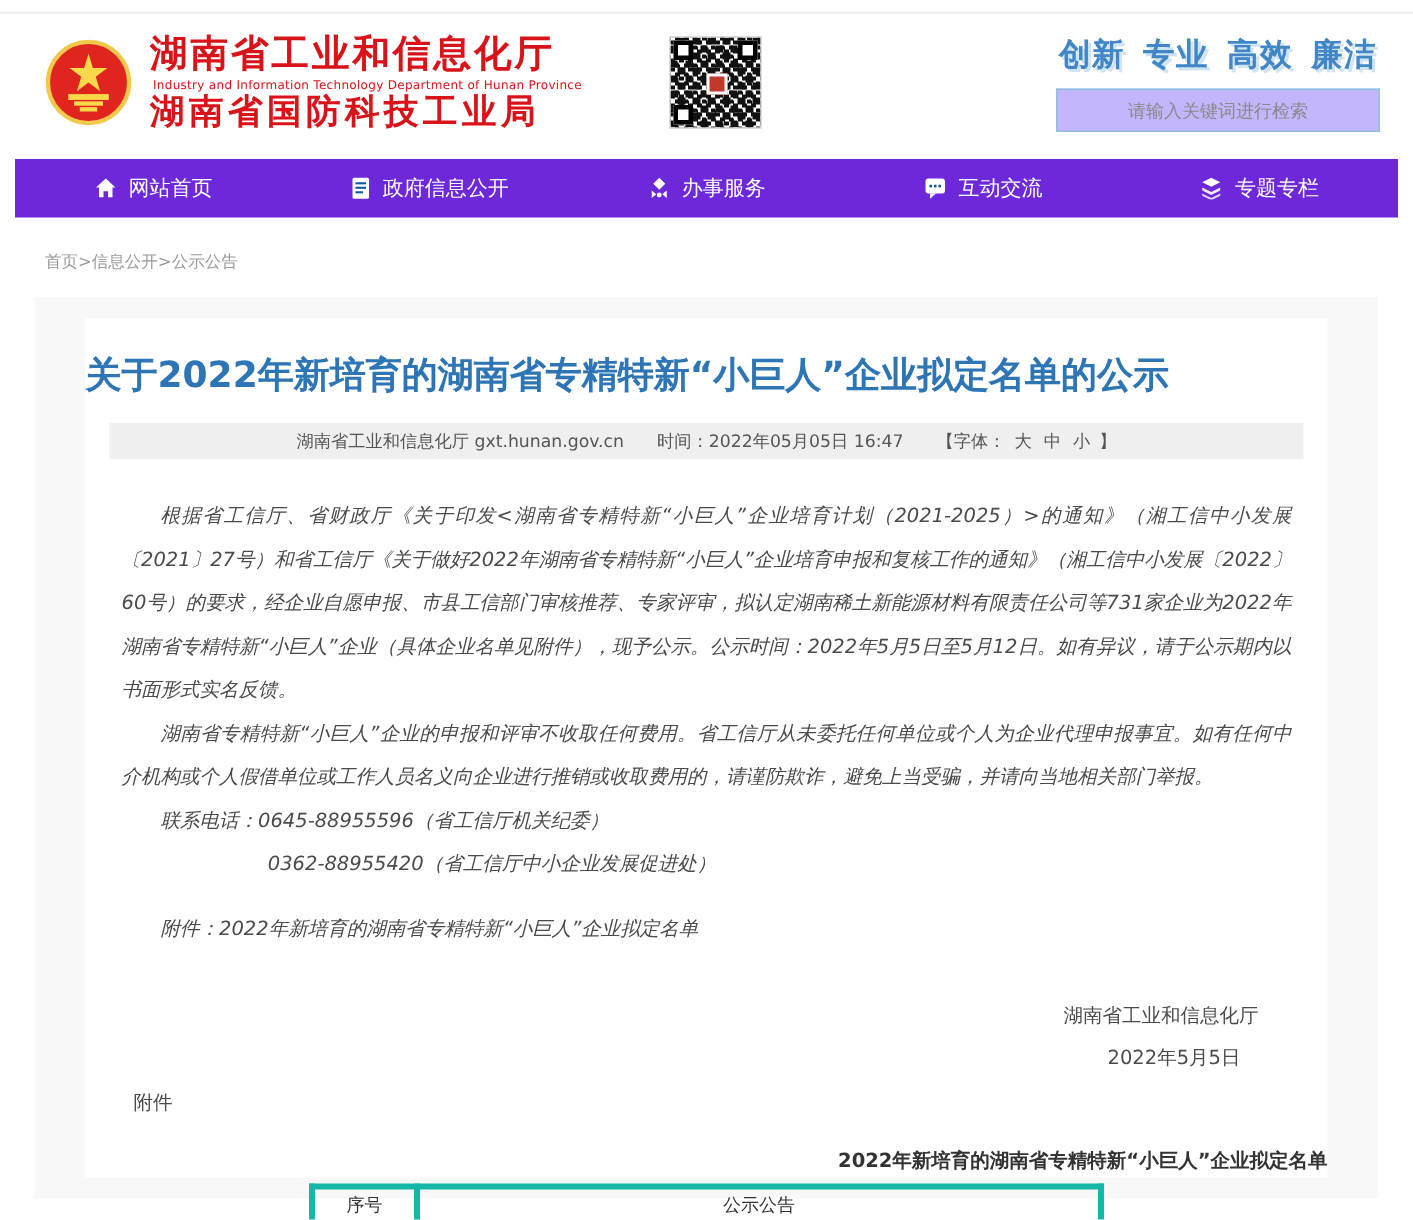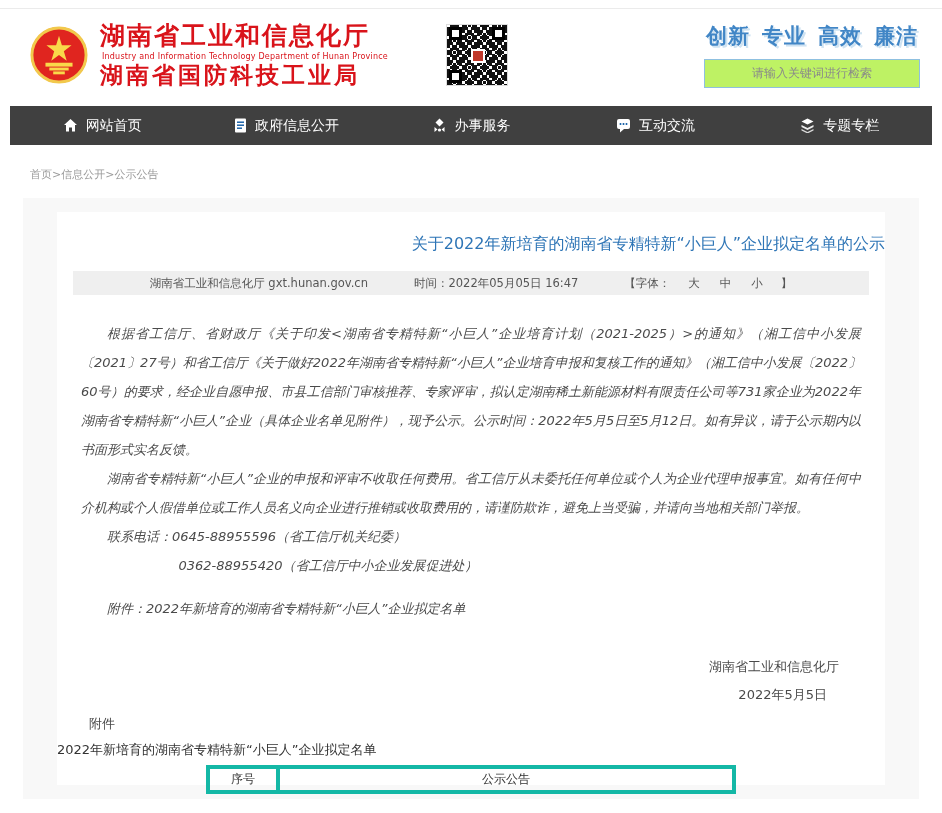--- a/index.html
+++ b/index.html
@@ -23,56 +23,56 @@
         background:
           repeating-conic-gradient(#111 0 25%, transparent 0 50%) 0 0/10px 10px,
           repeating-conic-gradient(#111 0 25%, #fff 0 50%) 3px 2px/6px 6px; }
   .qr .finder { position:absolute; width:13px; height:13px; border:3px solid #000; background:#fff; }
   .qr .f-tl { top:2px; left:2px; } .qr .f-tr { top:2px; right:2px; } .qr .f-bl { bottom:2px; left:2px; }
   .qr .qr-badge { position:absolute; top:24px; left:24px; width:14px; height:14px; background:#c0392b; border:2px solid #fff; }
   .header-right { margin-left:auto; width:216px; }
   .slogans { display:flex; justify-content:space-between; padding:0 2px; }
   .slogan { font-size:21px; font-weight:bold; color:#4186c6;
             text-shadow:2px 2px 0 #cfe3f2; letter-spacing:1px; }
-  .searchbox { margin-top:9px; height:29px; border:1px solid #8fc0e0; background:#bef264;
-               display:flex; align-items:center;font-family:Liberation Mono, monospace; }
+  .searchbox { margin-top:9px; height:29px; border:1px solid #8fc0e0; background:#c4b5fd;
+               display:flex; align-items:center; }
   .searchbox input { border:none; outline:none; width:100%; font-size:12px; color:#555;
                      text-align:center; font-family:inherit; background:transparent; }
   .searchbox input::placeholder { color:#8a8a8a; }
 
   
-  .nav { margin:5px 10px 0; height:39px; background:#404040; display:flex; }
+  .nav { margin:5px 10px 0; height:39px; background:#6d28d9; display:flex; }
   .nav-item { flex:1; display:flex; align-items:center; justify-content:center; gap:8px;
               color:#fff; font-size:14px; cursor:pointer; }
   .nav-item svg { display:block; }
 
   
   .breadcrumb { margin:22px 0 16px 30px; font-size:11px; color:#999; }
 
   
   .card-outer { margin:12px auto 0; width:896px; height:601px; background:#f8f8f8; padding:14px 34px; }
   .card { background:#fff; height:100%; position:relative; }
-  .article-title { text-align:right; padding-top:22px; font-size:16px; font-weight:normal; color:#2e75b6; }
+  .article-title { text-align:left; padding-top:22px; font-size:24px; font-weight:bold; color:#2e75b6; }
   .meta-bar { margin:16px 16px 0; height:24px; background:#efefef; display:flex;
-              align-items:center; justify-content:center; font-size:11.5px; color:#555; gap:16px; }
+              align-items:center; justify-content:center; font-size:11.5px; color:#555; gap:4px; }
   .meta-bar .sep { width:14px; }
   .font-size-link { cursor:pointer; margin:0 2px; }
 
   .body-text { margin:24px 24px 0; font-size:13px; color:#4a4a4a; line-height:29px; text-align:justify;font-style:italic; }
   .para { text-indent:2em; }
   .contact-line1 { text-indent:2em; }
   .contact-line2 { padding-left:7.5em; }
   .attachment-line { text-indent:2em; margin-top:14px; }
 
   .signature { text-align:right; margin:30px 46px 0; font-size:13px; color:#4a4a4a; line-height:28px; }
   .signature .sig-date { padding-right:12px; }
   .appendix-label { margin:6px 0 0 32px; font-size:13px; color:#4a4a4a; }
 
   
-  .table-title { text-align:left; font-size:13px; font-weight:normal; color:#333; margin-top:8px; }
+  .table-title { text-align:right; font-size:13px; font-weight:bold; color:#333; margin-top:21px; }
   table.roster { margin:6px auto 0; width:530px; border-collapse:collapse; table-layout:fixed; }
   table.roster td { border:4px solid #14b8a6; text-align:center; font-size:12px; color:#333;
                     height:25px; overflow:hidden; white-space:nowrap; }
   table.roster td.col-no { width:70px; }
 </style>
 </head>
 <body>
 
 <div class="top-strip"></div>
 <div class="top-hairline"></div>

